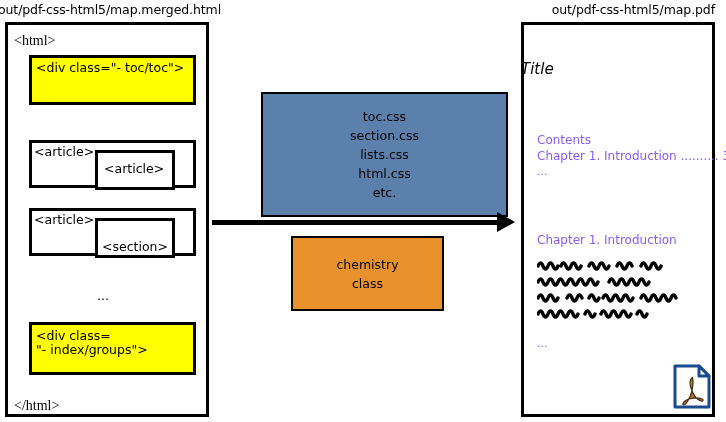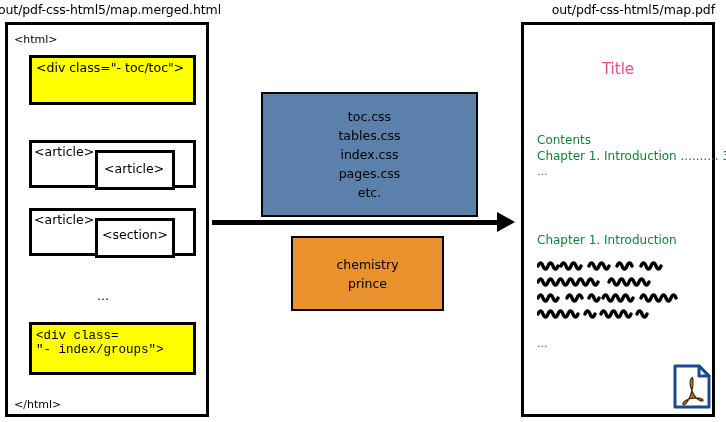--- a/index.html
+++ b/index.html
@@ -33,23 +33,24 @@
     background: #ffffff;
     border: 3px solid #000000;
     box-sizing: border-box;
   }
   #html-box { left: 5px;   top: 22px; width: 204px; height: 395px; }
   #pdf-box  { left: 521px; top: 22px; width: 194px; height: 395px; }
 
   
   .tag-text {
     position: absolute;
-    font-size: 11px;
-    white-space: nowrap;
-    color: #000;
+    font-size: 14px;
+    white-space: nowrap;
+    color: #000;
+    font-family: Liberation Serif, serif;
   }
   #tag-html-open  { left: 14px;  top: 33px; }
   #tag-html-close { left: 14px;  top: 398px; }
 
   .node-box {
     position: absolute;
     box-sizing: border-box;
     border: 3px solid #000000;
     background: #ffffff;
   }
@@ -68,22 +69,22 @@
     position: absolute;
     font-size: 12.5px;
     white-space: nowrap;
     line-height: 14px;
     color: #000;
   }
   #label-toc      { left: 36px;  top: 61px; }
   #label-art-1    { left: 34px;  top: 145px; }
   #label-art-1-in { left: 104px; top: 162px; }
   #label-art-2    { left: 34px;  top: 213px; }
-  #label-art-2-in { left: 102px; top: 228px; }
-  #label-index    { left: 36px;  top: 329px; font-family: Liberation Mono, monospace; }
+  #label-art-2-in { left: 102px; top: 240px; }
+  #label-index    { left: 36px;  top: 329px; }
 
   #ellipsis-mid {
     position: absolute;
     left: 97px; top: 288px;
     font-size: 12.5px;
     color: #000;
   }
 
   
   .stack-box {
@@ -92,21 +93,21 @@
     border: 2px solid #000000;
     display: flex;
     flex-direction: column;
     align-items: center;
     justify-content: center;
     font-size: 12.5px;
     line-height: 19px;
     color: #000;
   }
   #css-stack {
-    left: 261px; top: 92px; width: 217px; height: 125px;
+    left: 261px; top: 92px; width: 247px; height: 125px;
     background: #5b80ab;
   }
   #engine-stack {
     left: 291px; top: 236px; width: 153px; height: 75px;
     background: #e8912d;
   }
   .stack-line { white-space: nowrap; }
 
   
   #arrow-shaft {
@@ -122,31 +123,31 @@
     border-left: 18px solid #000000;
     border-top: 10px solid transparent;
     border-bottom: 10px solid transparent;
   }
 
   
   #pdf-title {
     position: absolute;
     left: 521px; top: 60px;
     width: 194px;
-    text-align: center;
     font-size: 15px;
-    color: #ec4899;
+    color: #000000;
+    font-style: italic;
   }
   .pdf-text {
     position: absolute;
     left: 537px;
     font-size: 12px;
     line-height: 16px;
     white-space: nowrap;
-    color: #15803d;
+    color: #8b5cf6;
   }
   #pdf-contents-head { top: 132px; }
   #pdf-toc-entry     { top: 148px; }
   #pdf-toc-ellipsis  { top: 164px; font-size: 11px; }
   #pdf-chapter-head  { top: 232px; }
   #pdf-body-ellipsis { top: 336px; font-size: 11px; }
 
   
   #pdf-scribble {
     position: absolute;
@@ -187,29 +188,29 @@
 
 <div id="ellipsis-mid">...</div>
 
 <div class="node-box yellow" id="node-index"></div>
 <div class="node-label" id="label-index"><span>&lt;div class=</span><br><span>"- index/groups"&gt;</span></div>
 
 <div class="tag-text" id="tag-html-close">&lt;/html&gt;</div>
 
 <div class="stack-box" id="css-stack">
   <div class="stack-line">toc.css</div>
-  <div class="stack-line">tables.css</div>
-  <div class="stack-line">index.css</div>
-  <div class="stack-line">pages.css</div>
+  <div class="stack-line">section.css</div>
+  <div class="stack-line">lists.css</div>
+  <div class="stack-line">html.css</div>
   <div class="stack-line">etc.</div>
 </div>
 
 <div class="stack-box" id="engine-stack">
   <div class="stack-line">chemistry</div>
-  <div class="stack-line">prince</div>
+  <div class="stack-line">class</div>
 </div>
 
 <div id="arrow-shaft"></div>
 <div id="arrow-head"></div>
 
 <div class="outer-box" id="pdf-box"></div>
 
 <div id="pdf-title">Title</div>
 
 <div class="pdf-text" id="pdf-contents-head">Contents</div>

